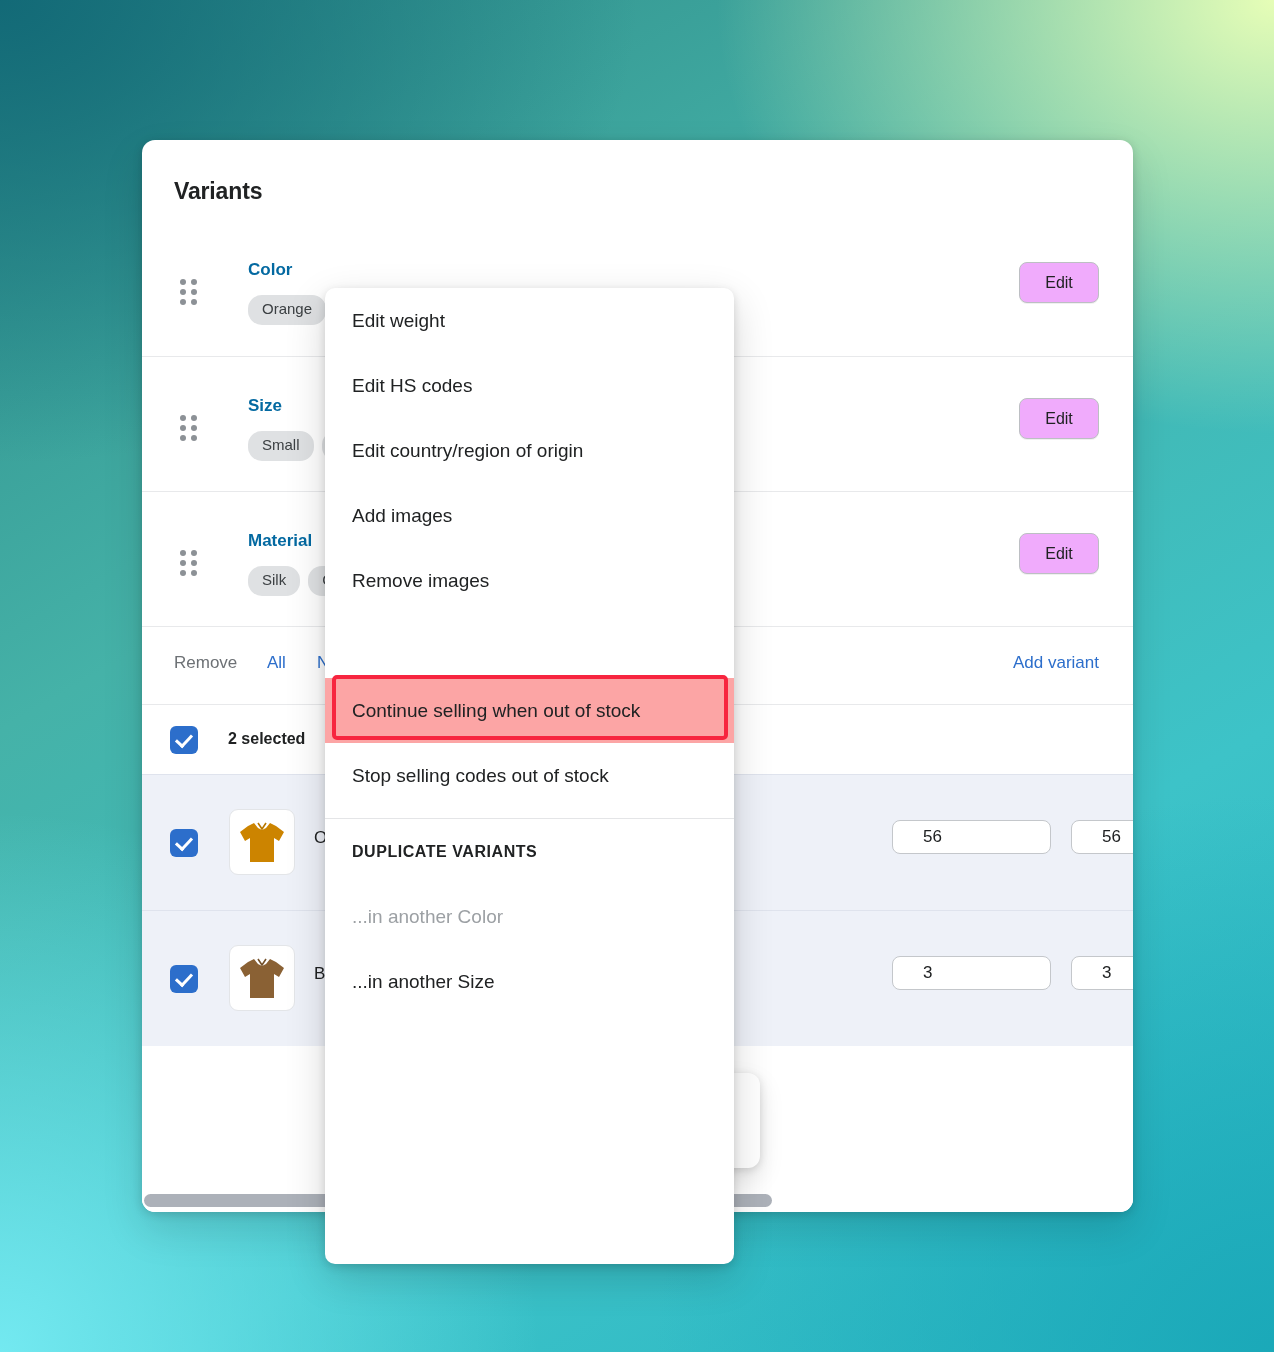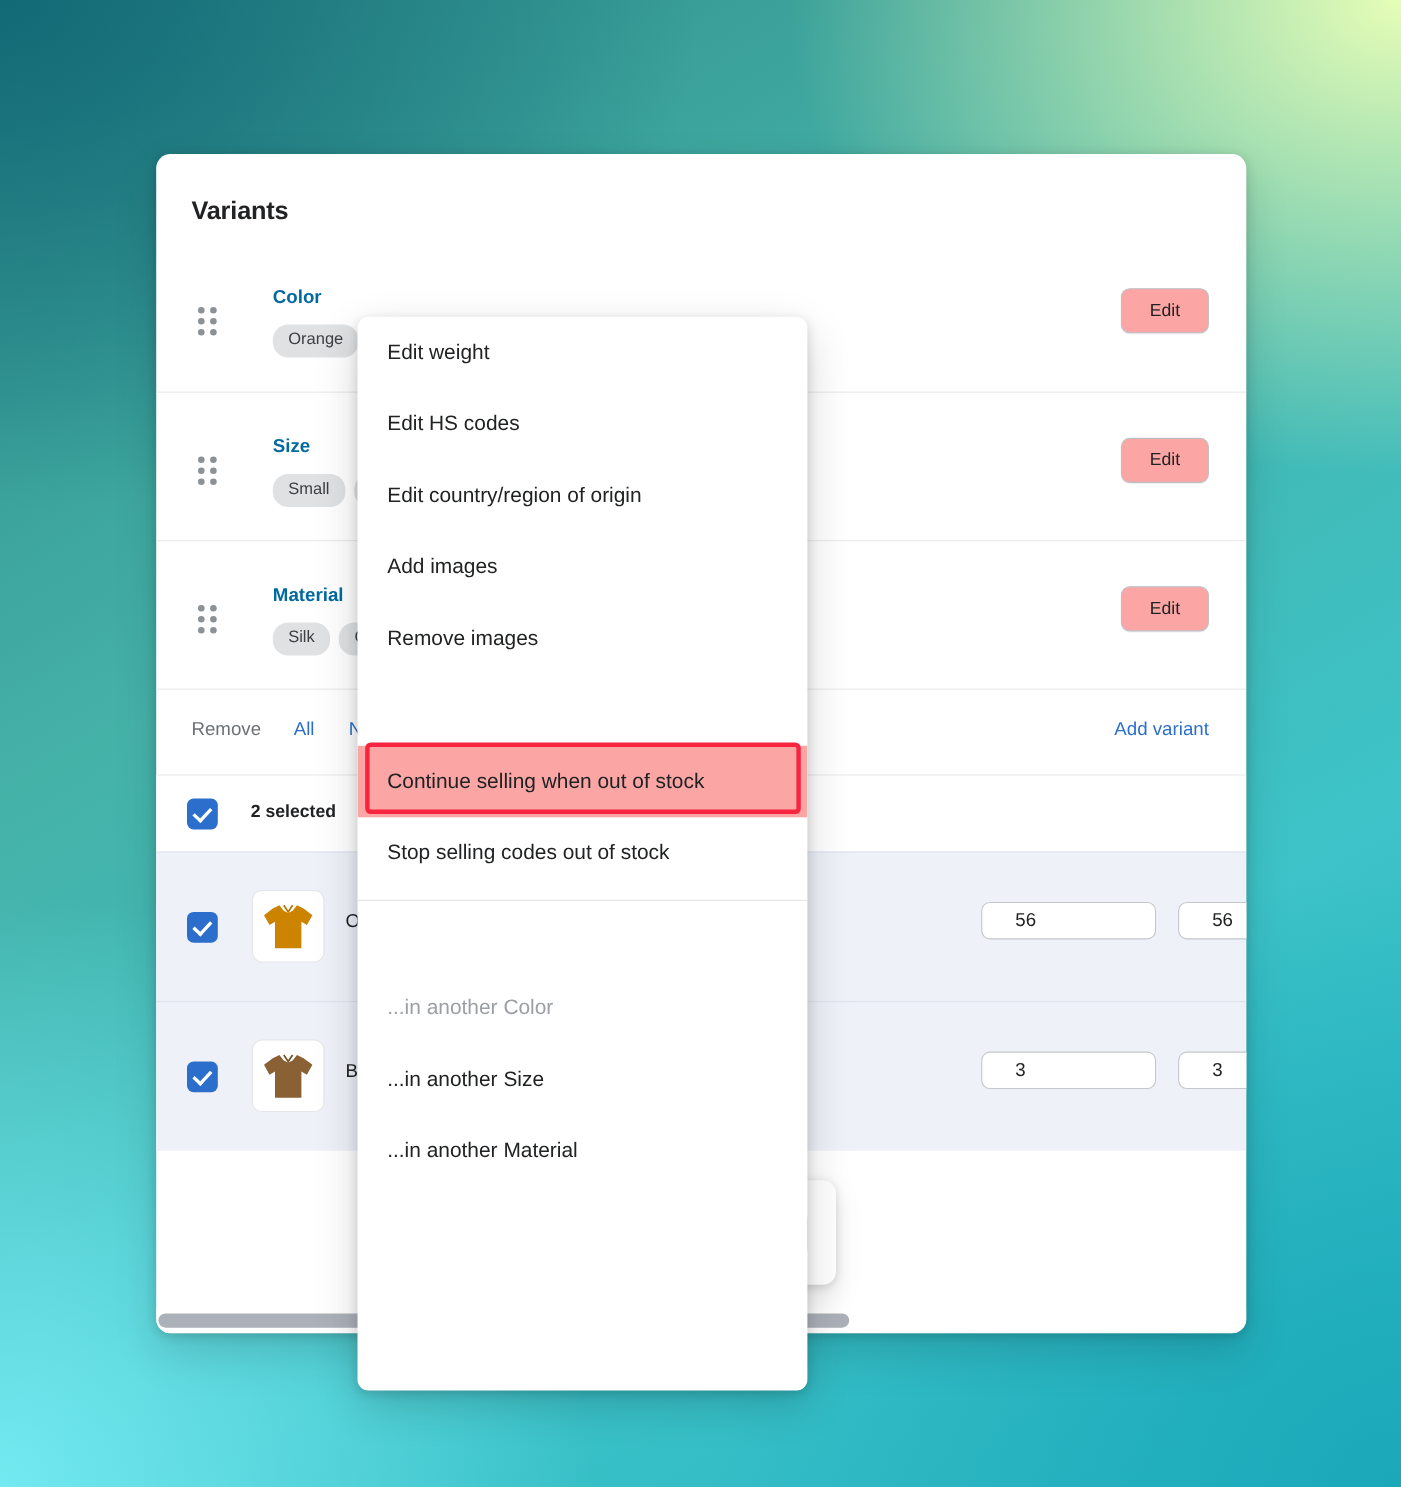--- a/index.html
+++ b/index.html
@@ -101,21 +101,21 @@
     line-height: 18px;
     white-space: nowrap;
   }
 
   .edit-btn {
     position: absolute;
     right: 34px;
     top: 41px;
     width: 80px;
     height: 41px;
-    background: #fca5a5;
+    background: #f0abfc;
     border: 1px solid #bcbfc3;
     border-radius: 8px;
     box-shadow: 0 1px 0 rgba(0,0,0,0.06);
     font-family: "Liberation Sans", sans-serif;
     font-size: 16px;
     color: #202223;
     cursor: pointer;
   }
 
   
@@ -475,19 +475,19 @@
 <div class="menu">
   <div class="menu-item" style="top:0px">Edit weight</div>
   <div class="menu-item" style="top:65px">Edit HS codes</div>
   <div class="menu-item" style="top:130px">Edit country/region of origin</div>
   <div class="menu-item" style="top:195px">Add images</div>
   <div class="menu-item" style="top:260px">Remove images</div>
   <div class="menu-item highlighted" style="top:390px">Continue selling when out of stock</div>
   <div class="menu-item" style="top:455px">Stop selling codes out of stock</div>
 
   <div class="menu-divider"></div>
+  <div class="menu-section-title">DUPLICATE VARIANTS</div>
 
   <div class="menu-item disabled" style="top:596px">...in another Color</div>
   <div class="menu-item" style="top:661px">...in another Size</div>
-  <div class="menu-item" style="top:726px">...in another Material</div>
 </div>
 
 <div class="red-box"></div>
 
 </body></html>

